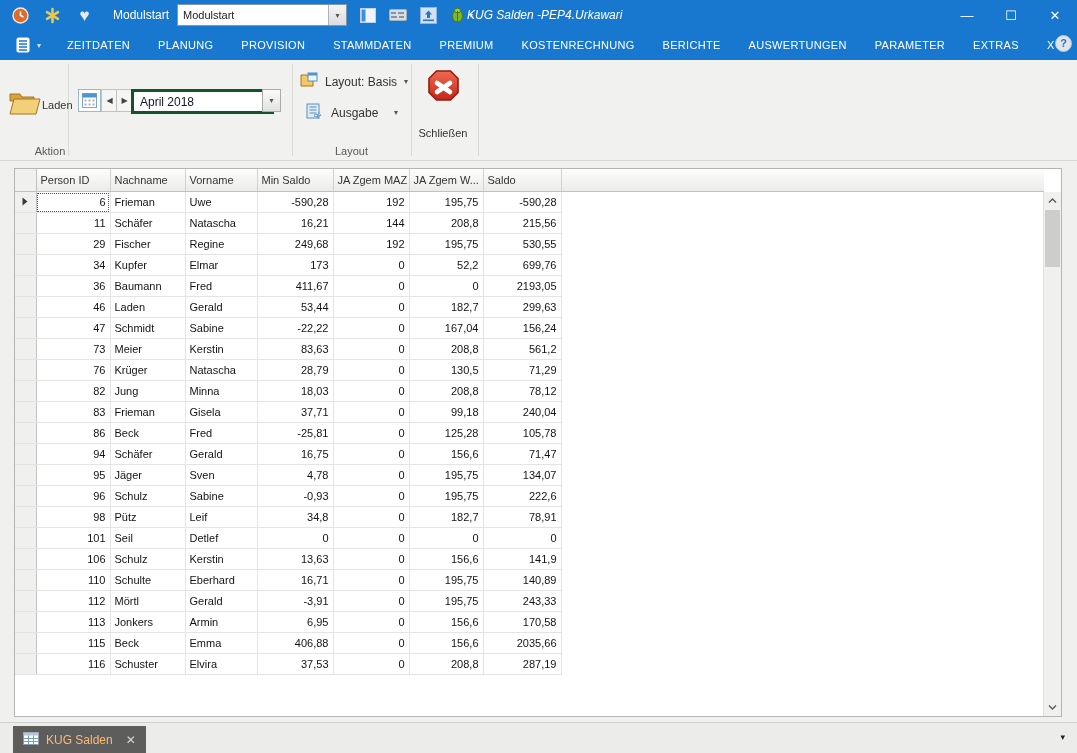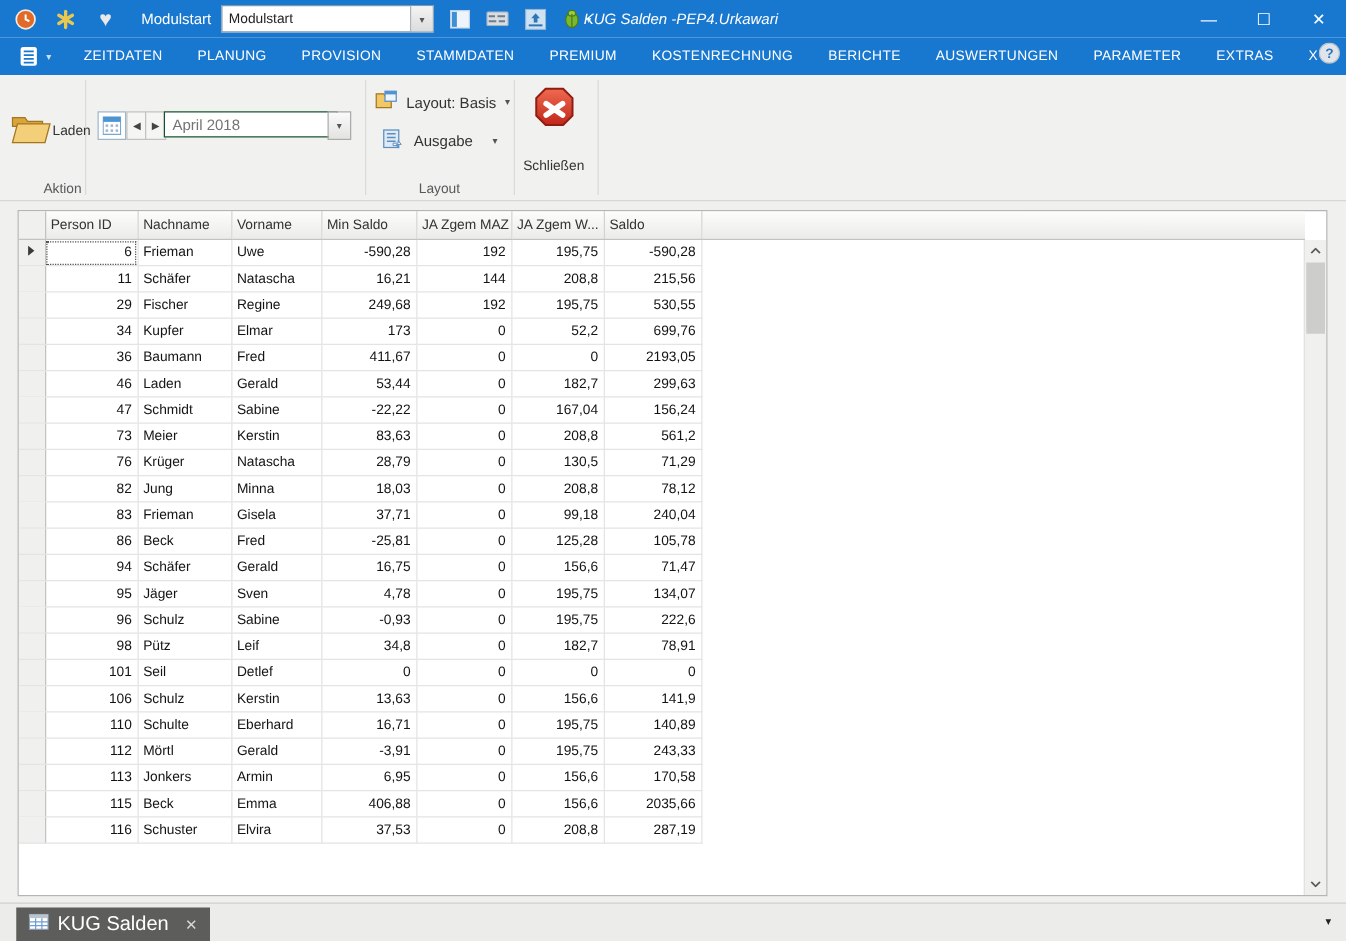--- a/index.html
+++ b/index.html
@@ -33,21 +33,21 @@
   #ribbon{position:absolute;left:0;top:60px;width:1077px;height:100px;background:#f1f1ef;border-bottom:1px solid #d6d6d4;}
   .rb-sep{position:absolute;top:4px;height:92px;width:1px;background:#dadad8;}
   .rb-group-label{position:absolute;bottom:3px;text-align:center;font-size:11px;color:#58595a;}
   #laden-btn{position:absolute;left:8px;top:6px;width:56px;height:70px;display:flex;flex-direction:row;align-items:center;justify-content:space-between;padding:4px 0;}
   #laden-btn .btn-label{font-size:11px;color:#333;}
   .rb-small-btn{position:absolute;display:flex;align-items:center;justify-content:center;background:#f5f5f4;border:1px solid #c2c2c0;}
   #cal-btn{left:78px;top:29px;width:21px;height:21px;background:#fff;border:1px solid #9cb6cc;}
   #spin-left{left:101px;top:29px;width:15px;height:21px;}
   #spin-right{left:116px;top:29px;width:15px;height:21px;}
   .spin-glyph{font-size:8px;color:#444;}
-  #period-field{position:absolute;left:131px;top:29px;width:131px;height:19px;background:#fff;border:1px solid #14532d;display:flex;align-items:center;padding-left:6px;font-size:12px;color:#737373;}
+  #period-field{position:absolute;left:131px;top:29px;width:131px;height:19px;background:#fff;border:3px solid #14532d;display:flex;align-items:center;padding-left:6px;font-size:12px;color:#0f172a;}
   #period-drop{position:absolute;left:262px;top:29px;width:17px;height:21px;background:linear-gradient(#fafafa,#e3e3e1);border:1px solid #ababa9;display:flex;align-items:center;justify-content:center;color:#555;font-size:8px;}
   .rb-row-btn{position:absolute;display:flex;align-items:center;gap:7px;font-size:12px;color:#333;}
   .rb-caret{color:#555;font-size:8px;}
   #schliessen-btn{position:absolute;left:414px;top:6px;width:58px;height:70px;display:flex;flex-direction:column;align-items:center;justify-content:space-between;padding:3px 0;gap:14px;}
   #schliessen-btn .btn-label{font-size:11px;color:#333;}
   
   #grid{position:absolute;left:14px;top:168px;width:1048px;height:549px;background:#fff;border:1px solid #b5b5b3;box-sizing:border-box;overflow:hidden;}
   #grid table{border-collapse:collapse;table-layout:fixed;width:1029px;}
   #grid th{height:22px;background:linear-gradient(#fdfdfc,#ebebe9);border-right:1px solid #d2d2d0;border-bottom:1px solid #c2c2c0;font-weight:normal;font-size:11px;color:#333;text-align:left;padding:0 4px;overflow:hidden;white-space:nowrap;}
   #grid th.filler{border-right:none;}
@@ -59,21 +59,21 @@
   #grid td.focus{outline:1px dotted #555;outline-offset:-2px;}
   
   #vscroll{position:absolute;top:23px;right:0;bottom:0;width:17px;background:#f0f0ee;border-left:1px solid #e2e2e0;}
   #vscroll .arrow{position:absolute;left:0;width:17px;height:17px;display:flex;align-items:center;justify-content:center;}
   #vs-up{top:0;}
   #vs-down{bottom:0;}
   #vs-thumb{position:absolute;left:1px;top:18px;width:15px;height:57px;background:#cdcdcb;}
   
   #tabbar{position:absolute;left:0;top:722px;width:1077px;height:31px;background:#ececea;border-top:1px solid #cfcfcd;box-sizing:border-box;}
   #doc-tab{position:absolute;left:13px;top:3px;height:28px;background:#5d5d5b;display:flex;align-items:center;padding:0 10px;gap:7px;}
-  #doc-tab .tab-label{color:#ffffff;font-size:16px;}
+  #doc-tab .tab-label{color:#fdba74;font-size:12px;}
   #doc-tab .tab-close{color:#d8d8d8;font-size:12px;margin-left:6px;}
   #tab-caret{position:absolute;right:12px;top:9px;color:#222;font-size:9px;}
 </style>
 </head>
 <body>
 
 <div id="titlebar">
   <div class="tb-icons">
     <span class="tb-icon">
       <svg width="17" height="17" viewBox="0 0 17 17">

